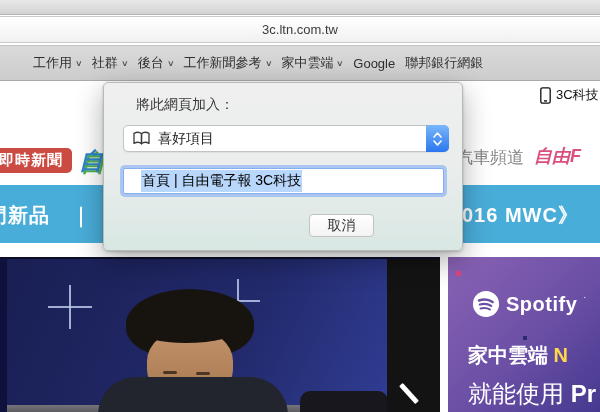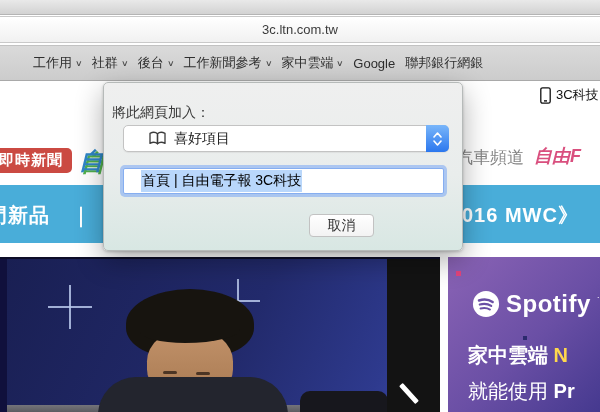--- a/index.html
+++ b/index.html
@@ -71,38 +71,38 @@
   .pillarbox { position:absolute; left:387px; top:0; width:53px; height:155px; background:#131313; }
   .arrow-frag { position:absolute; left:10px; top:132px; width:24px; height:5px; background:#fff;
     transform:rotate(48deg); border-radius:1px; }
 
   
   .ad { position:absolute; left:448px; top:257px; width:152px; height:155px; overflow:hidden;
     background:linear-gradient(135deg,#8a63b5 0%,#6a4fa5 55%,#45398f 100%); }
   .ad .dot1 { position:absolute; left:8px; top:14px; width:5px; height:5px; background:#e0447c; }
   .ad .dot2 { position:absolute; left:75px; top:79px; width:4px; height:4px; background:#2c2a6e; }
   .brand-row { position:absolute; left:24px; top:33px; display:flex; align-items:center; gap:6px; }
-  .brand-name { color:#fff; font-size:24px; font-weight:bold; letter-spacing:.5px; }
+  .brand-name { color:#fff; font-size:20px; font-weight:bold; letter-spacing:.5px; }
   .tm { color:#fff; font-size:9px; vertical-align:top; position:relative; top:-7px; }
   .ad-line1 { position:absolute; left:20px; top:85px; font-size:20px; font-weight:bold;
     color:#fff; white-space:nowrap; }
   .ad-line1 .accent { color:#ffd84d; }
-  .ad-line2 { position:absolute; left:20px; top:121px; font-size:20px; color:#fff;
+  .ad-line2 { position:absolute; left:20px; top:121px; font-size:24px; color:#fff;
     white-space:nowrap; }
   .ad-line2 b { font-weight:bold; }
 
   
   .dialog { position:absolute; left:103px; top:82px; width:360px; height:169px;
     background:linear-gradient(180deg,#efefef 0%,#e9edec 55%,#d8e7e3 100%);
     border:1px solid #b6bab9; border-radius:5px;
     box-shadow:0 10px 28px rgba(0,0,0,.32), 0 1px 3px rgba(0,0,0,.2); }
-  .dlg-title { position:absolute; left:8px; top:13px; font-size:14px; color:#3a3a3a;margin-top:8px; }
+  .dlg-title { position:absolute; left:32px; top:13px; font-size:14px; color:#3a3a3a; }
   .popup { position:absolute; left:19px; top:42px; width:326px; height:27px; background:#fff;
     border:1px solid #c3c3c3; border-radius:5px; display:flex; align-items:center;
-    padding-left:24px; gap:7px; box-shadow:0 1px 1px rgba(0,0,0,.06); cursor:default; }
+    padding-left:8px; gap:7px; box-shadow:0 1px 1px rgba(0,0,0,.06); cursor:default; }
   .popup-label { font-size:14px; color:#222; }
   .popup-cap { position:absolute; right:-1px; top:-1px; width:23px; height:27px;
     background:linear-gradient(#79b6fa,#2b77ee); border-radius:0 5px 5px 0;
     display:flex; flex-direction:column; align-items:center; justify-content:center; gap:2px; }
   .name-field { position:absolute; left:19px; top:85px; width:321px; height:26px; background:#fff;
     border:1px solid #86aef0; border-radius:2px;
     box-shadow:0 0 0 3px rgba(110,160,245,.5); display:flex; align-items:center; padding-left:17px; }
   .name-field .sel { background:#b9d7fb; font-size:14px; color:#000; padding:2px 1px;
     white-space:nowrap; }
   .btn { position:absolute; top:131px; height:23px; border-radius:4px; font-size:14px;

